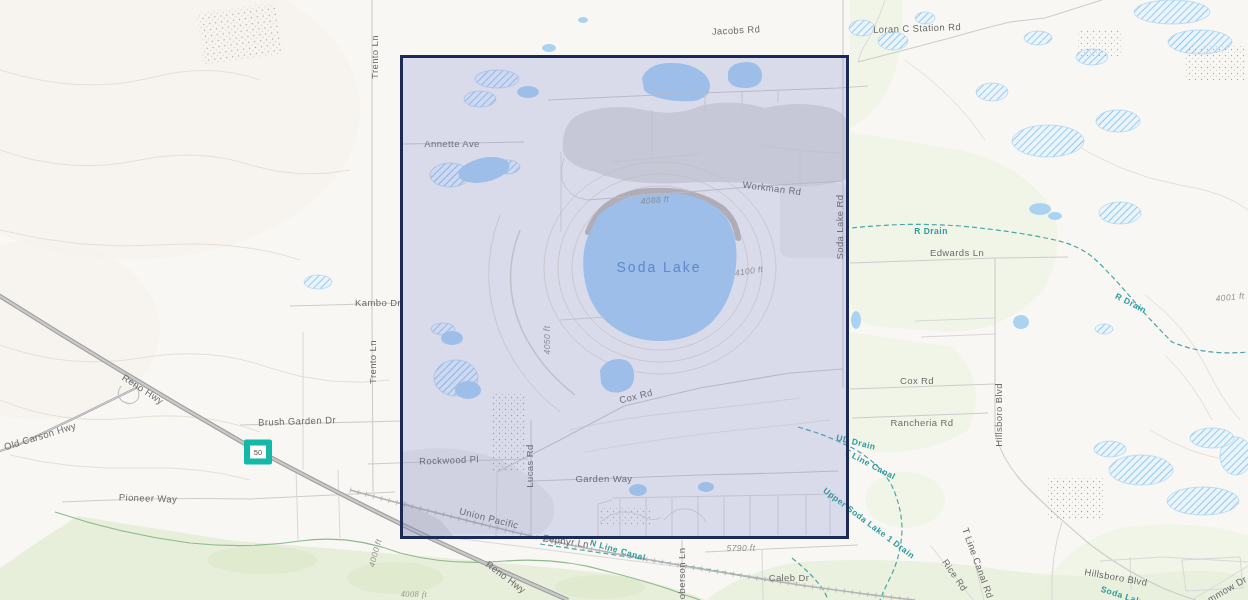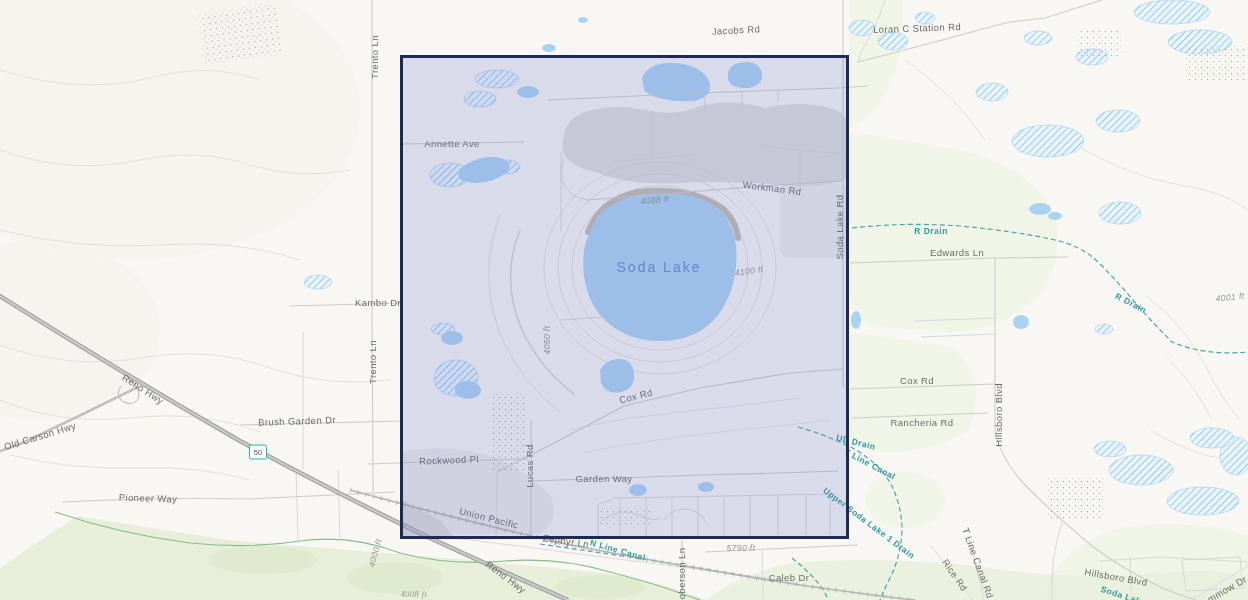--- a/index.html
+++ b/index.html
@@ -24,21 +24,21 @@
   .rail{fill:none;stroke:#b3b3b3;}
   #labels{position:absolute;left:0;top:0;width:100%;height:100%;z-index:3;pointer-events:none;}
   .lbl{position:absolute;white-space:nowrap;transform:translate(-50%,-50%) rotate(var(--r,0deg));
        font-size:9.5px;letter-spacing:.4px;}
   .lbl.road{color:var(--c-label_road);}
   .lbl.water{color:var(--c-label_water);font-weight:bold;font-size:8.5px;letter-spacing:.5px;}
   .lbl.lake{color:var(--c-label_lake);font-size:14px;letter-spacing:2px;}
   .lbl.elev{color:var(--c-label_elev);font-style:italic;font-size:8.5px;}
   #shield{
     position:absolute;z-index:2;width:16px;height:13px;background:#fff;
-    border:1px solid #14b8a6;border-radius:2px;transform:translate(-50%,-50%);
+    border:6px solid #14b8a6;border-radius:2px;transform:translate(-50%,-50%);
     display:flex;align-items:center;justify-content:center;
     font-size:7.5px;color:#555;font-family:"Liberation Sans",sans-serif;text-align:right;
   }
   #selection{
     position:absolute;z-index:5;box-sizing:border-box;
     background:var(--c-sel_fill);border:3px solid var(--c-sel_border);
   }
 </style>
 </head>
 <body>

